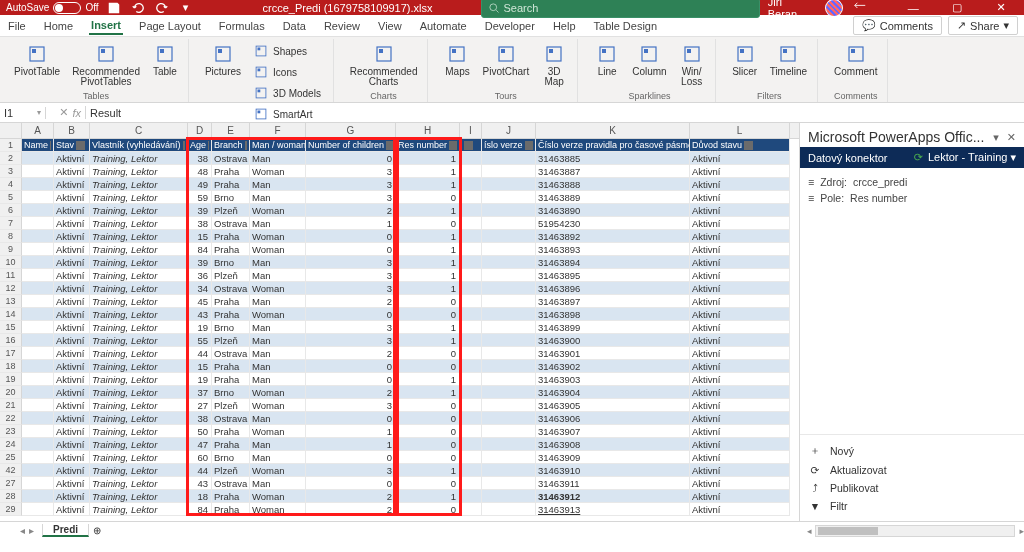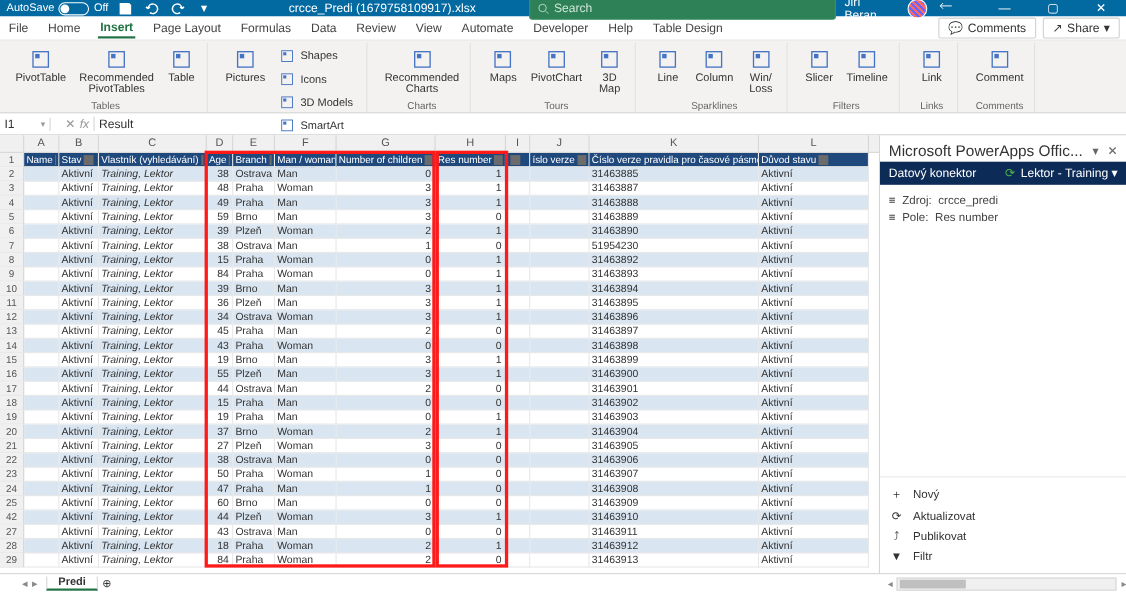--- a/index.html
+++ b/index.html
@@ -1,19 +1,19 @@
 <!DOCTYPE html>
 <html><head>
 <meta charset="utf-8">
 <style>
 * { margin: 0; padding: 0; box-sizing: border-box; font-family: "Segoe UI", sans-serif; }
 body { width: 1024px; height: 552px; overflow: hidden; background: #fff; font-size: 11px; color: #333; }
 
 
-.titlebar { height: 15px; background: #0369a1; display: flex; align-items: center; color: #fff; padding: 0 6px; gap: 8px; }
+.titlebar { height: 15px; background: #b91c1c; display: flex; align-items: center; color: #fff; padding: 0 6px; gap: 8px; }
 .ts-left { display: flex; align-items: center; gap: 6px; }
 .autosave { display: flex; align-items: center; gap: 4px; font-size: 10px; }
 .autosave-toggle { width: 28px; height: 12px; border: 1px solid #fff; border-radius: 6px; position: relative; }
 .autosave-toggle::after { content: ""; position: absolute; left: 1px; top: 1px; width: 8px; height: 8px; background: #fff; border-radius: 50%; }
 .qat-btn { width: 18px; height: 18px; display: flex; align-items: center; justify-content: center; }
 .filename { flex: 0 0 auto; font-size: 11px; margin-left: 60px; }
 .searchbox { background: #2e8156; border: 1px solid #3a9068; border-radius: 3px; height: 20px; width: 280px; margin-left: 40px; display: flex; align-items: center; padding: 0 6px; gap: 4px; font-size: 11px; color: #cfe6d7; }
 .ts-right { margin-left: auto; display: flex; align-items: center; gap: 10px; }
 .avatar { width: 18px; height: 18px; border-radius: 50%; background: repeating-linear-gradient(45deg,#f66,#f66 2px,#66f 2px,#66f 4px); border:1px solid #fff; }
 .win-btn { width: 34px; text-align: center; }
@@ -364,34 +364,20 @@
     </div>
     <div class="rgroup">
       <div class="rgroup-body">
         <div class="rbtn">
           <span class="ricon big">
             <svg width="20" height="20" viewBox="0 0 20 20">
               <rect x="3" y="3" width="14" height="14" fill="none" stroke="#4472c4" stroke-width="1.2"></rect>
               <rect x="5" y="5" width="4" height="4" fill="#4472c4"></rect>
             </svg>
           </span>
-          <span style="white-space:pre;text-align:center;line-height:1">Link</span>
-        </div>
-      </div>
-      <div class="rgroup-label">Links</div>
-    </div>
-    <div class="rgroup">
-      <div class="rgroup-body">
-        <div class="rbtn">
-          <span class="ricon big">
-            <svg width="20" height="20" viewBox="0 0 20 20">
-              <rect x="3" y="3" width="14" height="14" fill="none" stroke="#4472c4" stroke-width="1.2"></rect>
-              <rect x="5" y="5" width="4" height="4" fill="#4472c4"></rect>
-            </svg>
-          </span>
           <span style="white-space:pre;text-align:center;line-height:1">Comment</span>
         </div>
       </div>
       <div class="rgroup-label">Comments</div>
     </div>
     <div class="rgroup">
       <div class="rgroup-body">
         <div class="rbtn"></div>
       </div>
     </div>
@@ -873,36 +859,36 @@
           <div class="cell" style="width: 32px;"></div>
           <div class="cell" style="width: 36px;">Aktivní</div>
           <div class="cell ital" style="width: 98px;">Training, Lektor</div>
           <div class="cell num" style="width: 24px;">18</div>
           <div class="cell" style="width: 38px;">Praha</div>
           <div class="cell" style="width: 56px;">Woman</div>
           <div class="cell num" style="width: 90px;">2</div>
           <div class="cell num" style="width: 64px;">1</div>
           <div class="cell" style="width: 22px;"></div>
           <div class="cell num" style="width: 54px;"></div>
-          <div class="cell" style="width: 154px;">31463912</div>
+          <div class="cell" style="width: 154px; font-weight: bold;">31463912</div>
           <div class="cell" style="width: 100px;">Aktivní</div>
         </div>
         <div class="row">
           <div class="rowhdr">29</div>
           <div class="cell" style="width: 32px;"></div>
           <div class="cell" style="width: 36px;">Aktivní</div>
           <div class="cell ital" style="width: 98px;">Training, Lektor</div>
           <div class="cell num" style="width: 24px;">84</div>
           <div class="cell" style="width: 38px;">Praha</div>
           <div class="cell" style="width: 56px;">Woman</div>
           <div class="cell num" style="width: 90px;">2</div>
           <div class="cell num" style="width: 64px;">0</div>
           <div class="cell" style="width: 22px;"></div>
           <div class="cell num" style="width: 54px;"></div>
-          <div class="cell" style="width: 154px;">31463913</div>
+          <div class="cell" style="width: 154px; text-decoration: underline;">31463913</div>
           <div class="cell" style="width: 100px;">Aktivní</div>
         </div>
       </div>
     <div class="redbox" id="redbox1" style="left: 186px; top: 14px; width: 210px; height: 379px;"></div>
     <div class="redbox" id="redbox2" style="left: 396px; top: 14px; width: 66px; height: 379px;"></div>
   </div>
 
   <div class="sidepanel">
     <div class="sp-title">
       <span>Microsoft PowerApps Offic...</span>

